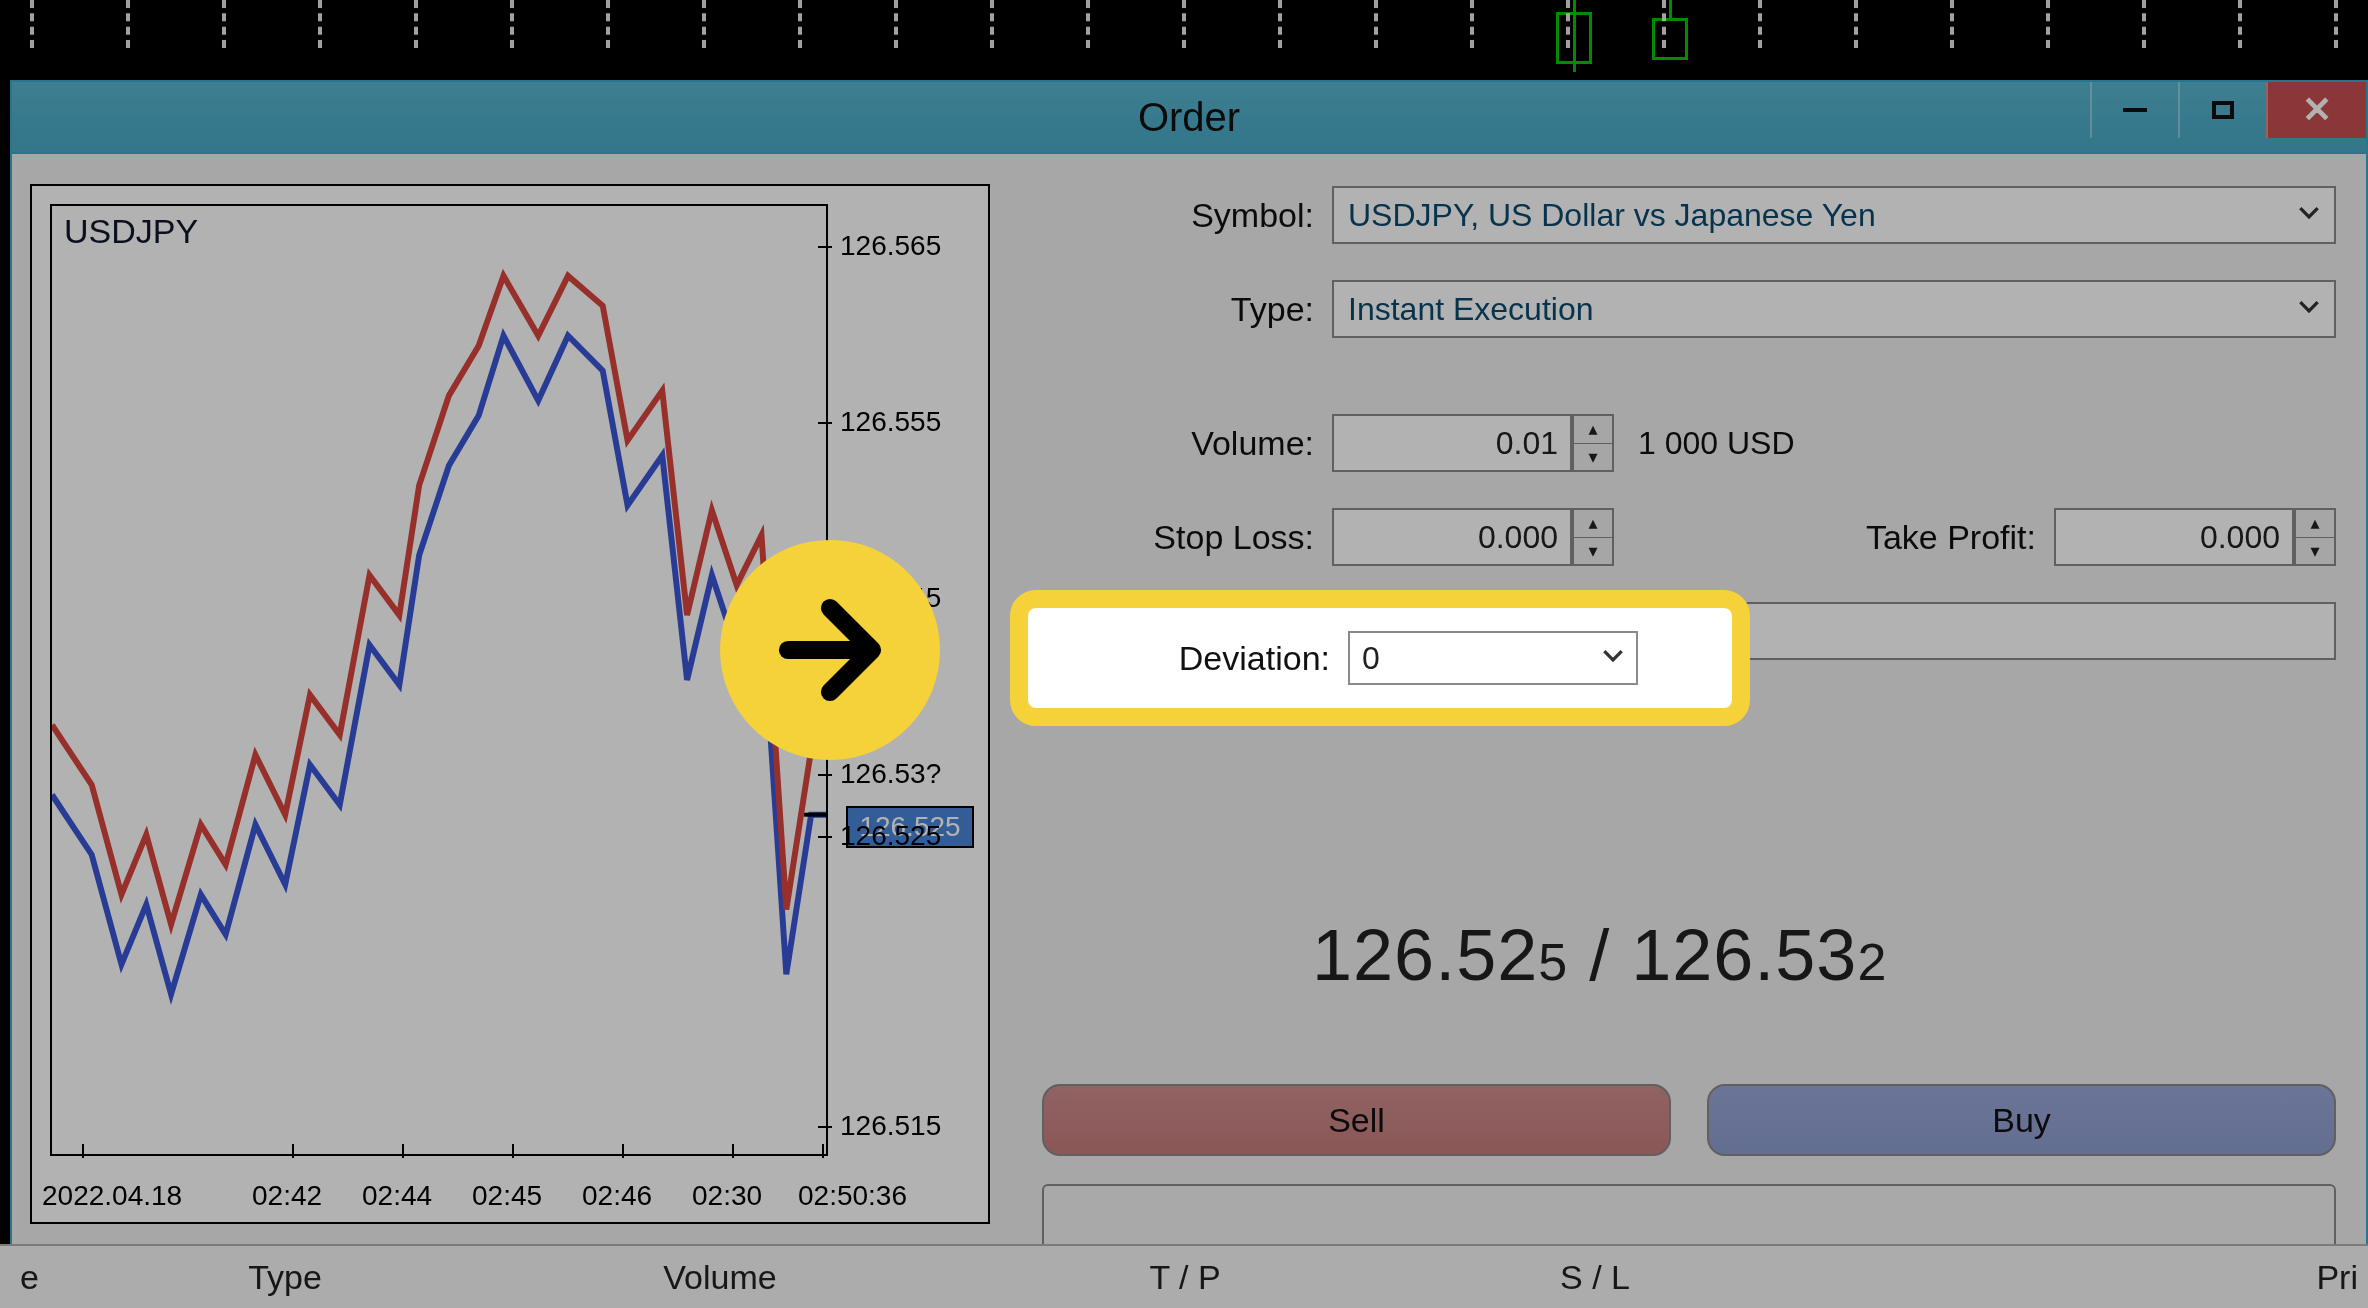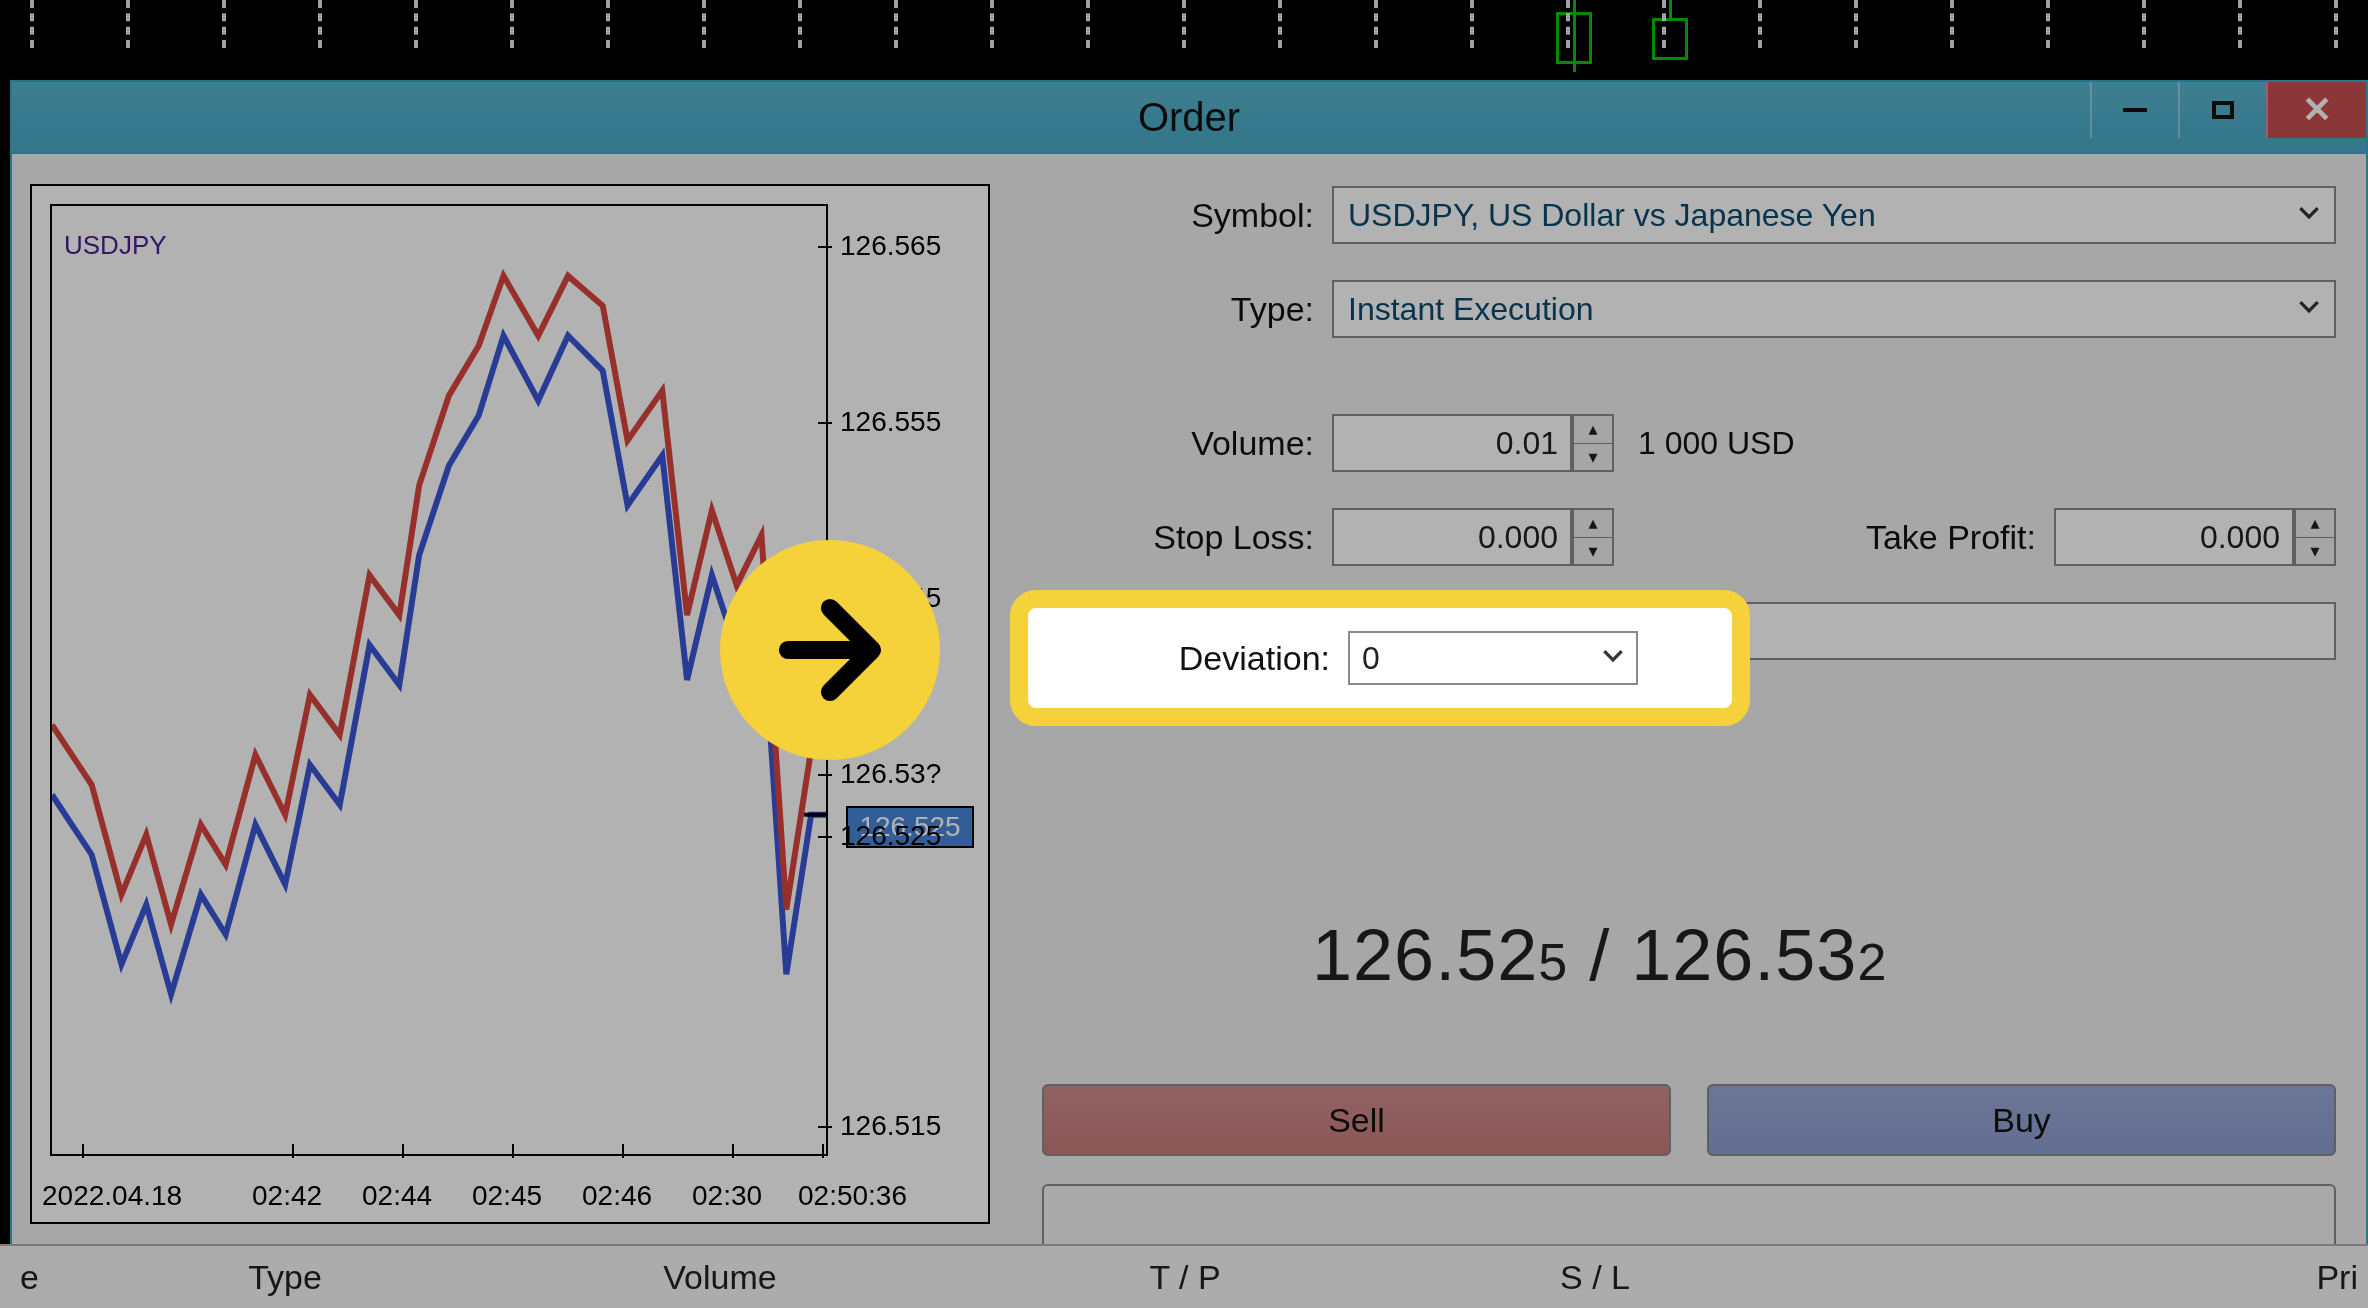--- a/index.html
+++ b/index.html
@@ -23,21 +23,21 @@
   .win-btn.close{background:#c75050;width:100px;}
   .wb-line{width:24px;height:4px;background:#111;}
   .wb-box{width:22px;height:18px;border:4px solid #111;}
   .wb-x{font-size:36px;font-weight:600;color:#fff;line-height:1;}
 
   .client{position:absolute;left:0;top:72px;right:0;bottom:0;padding:30px 40px 30px 30px;}
 
   
   .chart-outer{position:absolute;left:18px;top:30px;width:960px;height:1040px;border:2px solid #000;background:#fff;}
   .chart-inner{position:absolute;left:18px;top:18px;right:160px;bottom:66px;border:2px solid #000;}
-  .chart-title{position:absolute;left:12px;top:24px;font-size:26px;color:#4c1d95;}
+  .chart-title{position:absolute;left:12px;top:6px;font-size:34px;color:#0f172a;}
   .y-tick-label{position:absolute;left:calc(100% - 148px);font-size:28px;color:#000;}
   .y-tick-mark{position:absolute;right:156px;width:14px;height:2px;background:#000;}
   .x-tick-label{position:absolute;bottom:10px;font-size:28px;color:#000;white-space:nowrap;}
   .x-tick-mark{position:absolute;bottom:64px;width:2px;height:14px;background:#000;}
   .price-tag{position:absolute;right:14px;width:128px;height:42px;background:#4a86d8;color:#fff;font-size:28px;display:flex;align-items:center;justify-content:center;border:2px solid #000;}
   .chart-svg{position:absolute;left:0;top:0;width:100%;height:100%;}
 
   
   .form{position:absolute;left:1060px;top:30px;right:30px;}
   .row{display:flex;align-items:center;margin-bottom:32px;height:62px;}
@@ -60,21 +60,21 @@
   
   .arrow-badge{position:absolute;left:720px;top:540px;width:220px;height:220px;border-radius:50%;background:#f5d23a;display:flex;align-items:center;justify-content:center;z-index:70;}
   .arrow-badge svg{width:140px;height:140px;stroke:#000;stroke-width:26;fill:none;stroke-linecap:round;stroke-linejoin:round;}
 
   
   .prices{position:absolute;left:1300px;top:760px;font-size:72px;color:#222;letter-spacing:1px;}
   .prices .sub{font-size:52px;}
 
   
   .btn-row{position:absolute;left:1030px;top:930px;right:30px;display:flex;gap:36px;}
-  .big-btn{flex:1;height:72px;border:2px solid #8a8a8a;border-radius:6px;display:flex;align-items:center;justify-content:center;font-size:34px;color:#111;}
+  .big-btn{flex:1;height:72px;border:2px solid #8a8a8a;border-radius:18px;display:flex;align-items:center;justify-content:center;font-size:34px;color:#111;}
   .btn-sell{background:linear-gradient(#d08e8e,#c77d7d);}
   .btn-buy{background:linear-gradient(#9aa8d8,#8e9ed0);}
 
   .msg-box{position:absolute;left:1030px;top:1030px;right:30px;height:72px;border:2px solid #8a8a8a;border-radius:6px;background:#f3f3f3;}
 
   
   .cols{position:absolute;left:0;top:1244px;width:100%;height:64px;background:#f6f6f6;border-top:2px solid #b0b0b0;display:flex;align-items:center;font-size:34px;color:#222;}
   .cols span{display:inline-block;}
 </style>
 </head>

